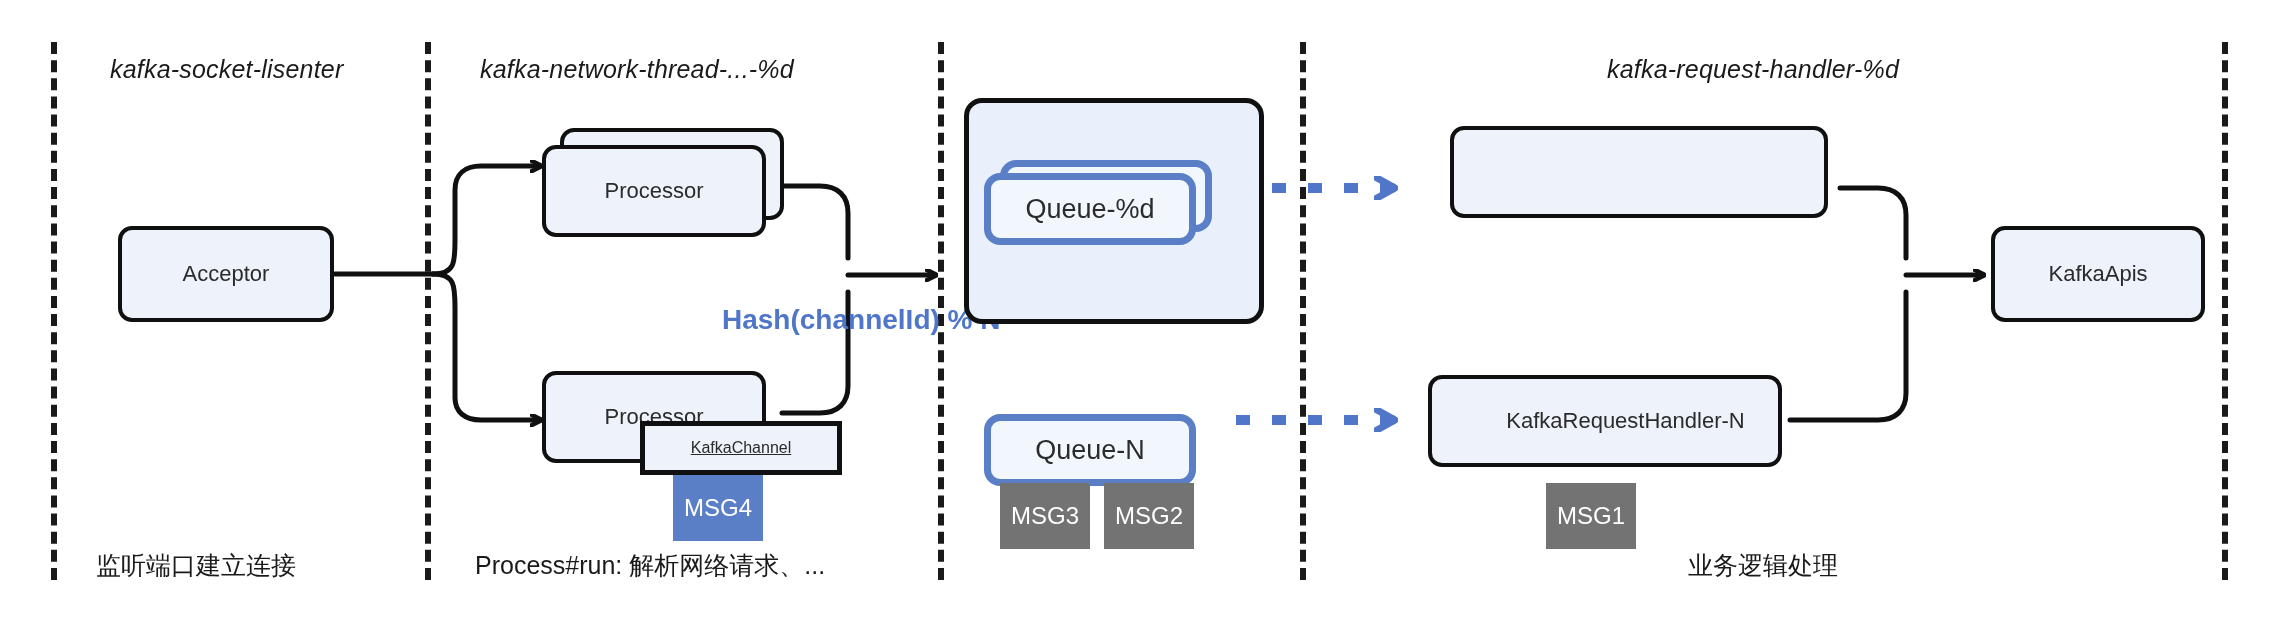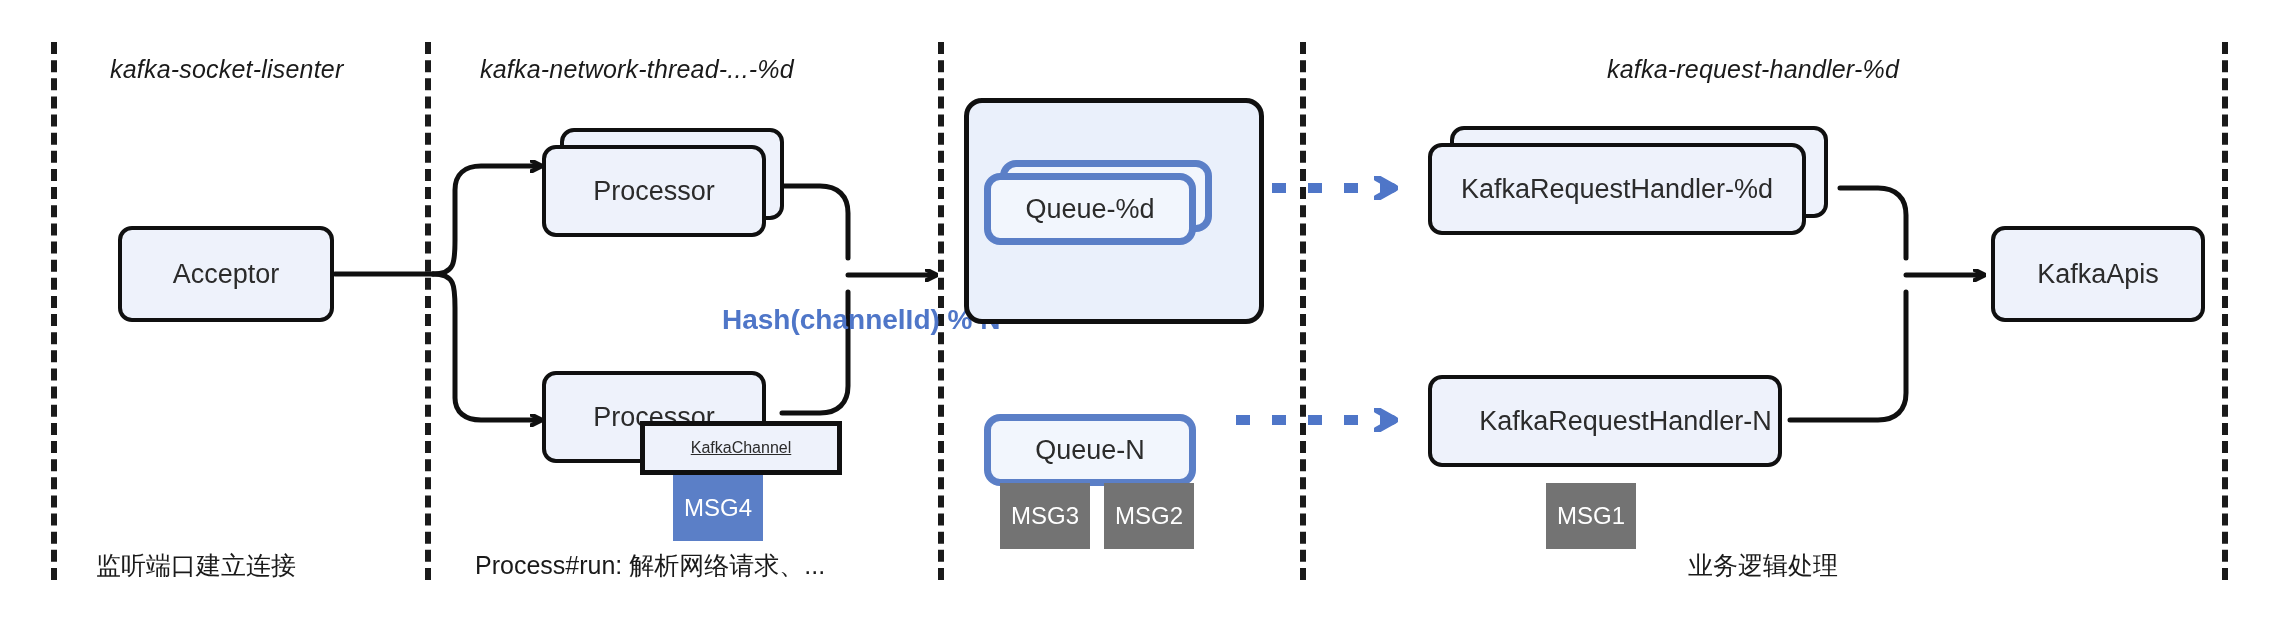--- a/index.html
+++ b/index.html
@@ -41,21 +41,21 @@
   
   .node{
     position:absolute;
     box-sizing:border-box;
     background:#eef2fb;
     border:4px solid #101010;
     border-radius:14px;
     display:flex;
     align-items:center;
     justify-content:center;
-    font-size:27px;
+    font-size:22px;
     color:#2b2b2b;
     white-space:nowrap;
   }
   .node.stacked-shadow{
     background:#eef2fb;
     border:4px solid #101010;
     border-radius:14px;
   }
 
   
@@ -207,21 +207,20 @@
 
   <div class="queue ghost" style="left:1000px; top:128px; width:212px; height:72px;"></div>
   <div class="queue" style="left:984px; top:141px; width:212px; height:72px;">Queue-%d</div>
 
   <div class="queue" style="left:984px; top:382px; width:212px; height:72px;text-align:center;">Queue-N</div>
 
   <div class="chip green" style="left:1000px; top:483px; width:90px; height:66px;">MSG3</div>
   <div class="chip green" style="left:1104px; top:483px; width:90px; height:66px;">MSG2</div>
 
   <div class="node stacked-shadow" style="left:1450px; top:126px; width:378px; height:92px;"></div>
-  <div class="node" style="left:1428px; top:143px; width:378px; height:92px;">KafkaRequestHandler-%d</div>
 
   <div class="node" style="left:1428px; top:375px; width:354px; height:92px;padding-left:41px;">KafkaRequestHandler-N</div>
 
   <div class="chip green" style="left:1546px; top:483px; width:90px; height:66px;">MSG1</div>
 
   <div class="node" style="left:1991px; top:226px; width:214px; height:96px;">KafkaApis</div>
 
 </div>
 
 </body></html>

